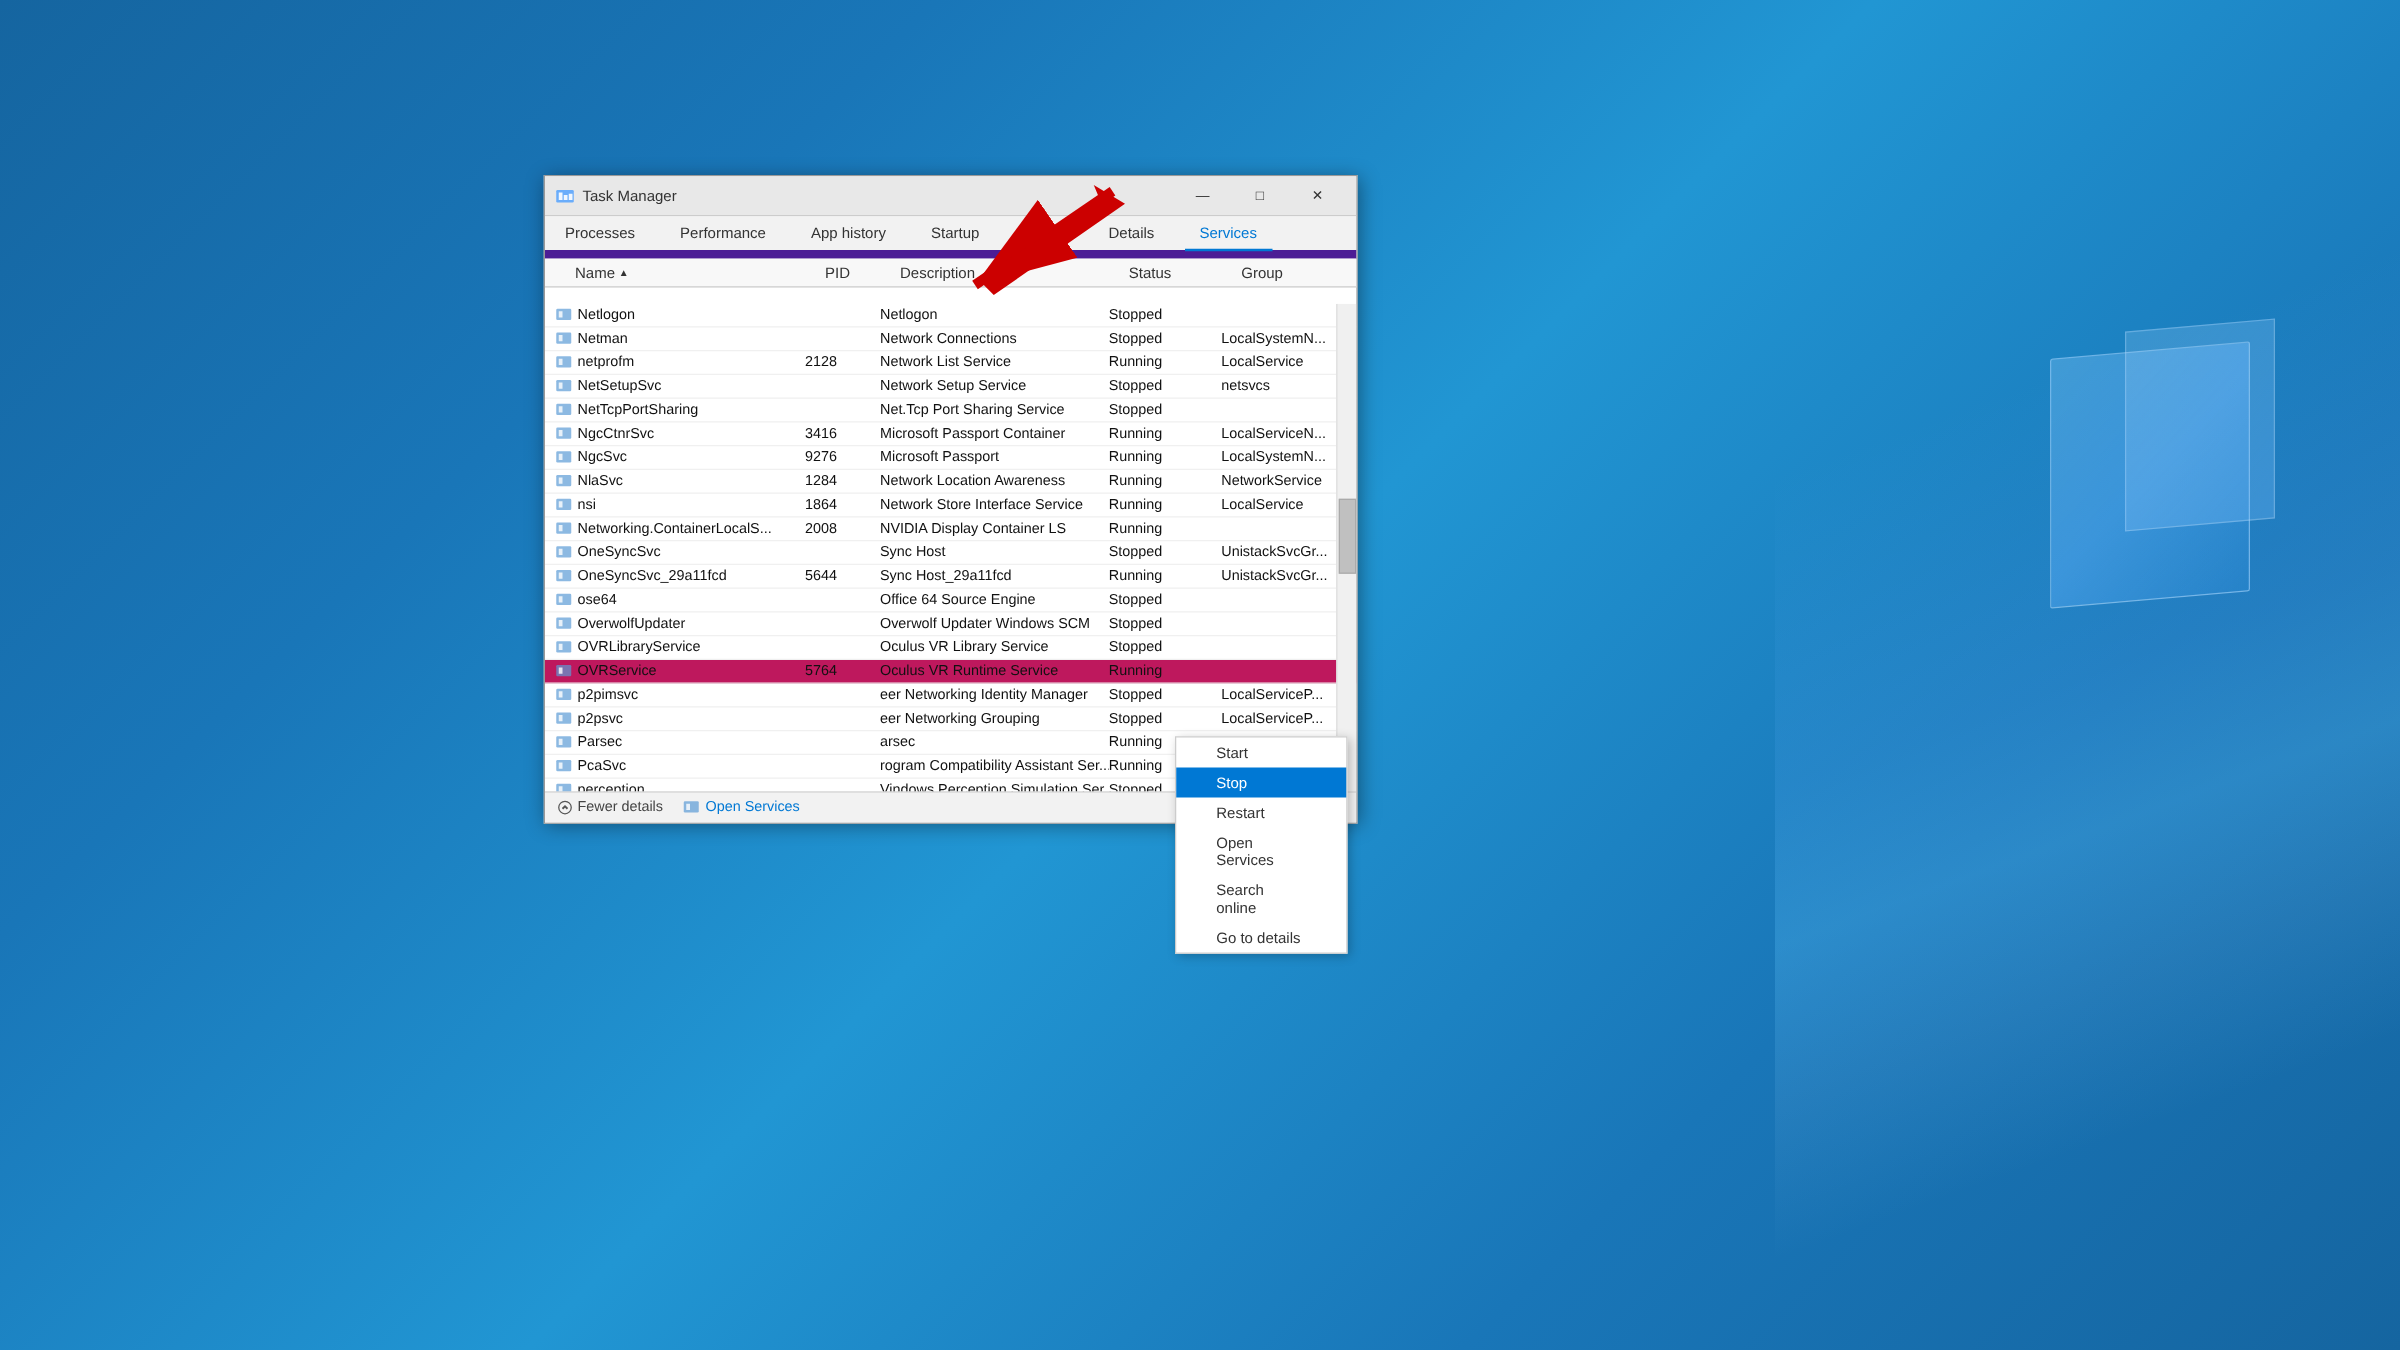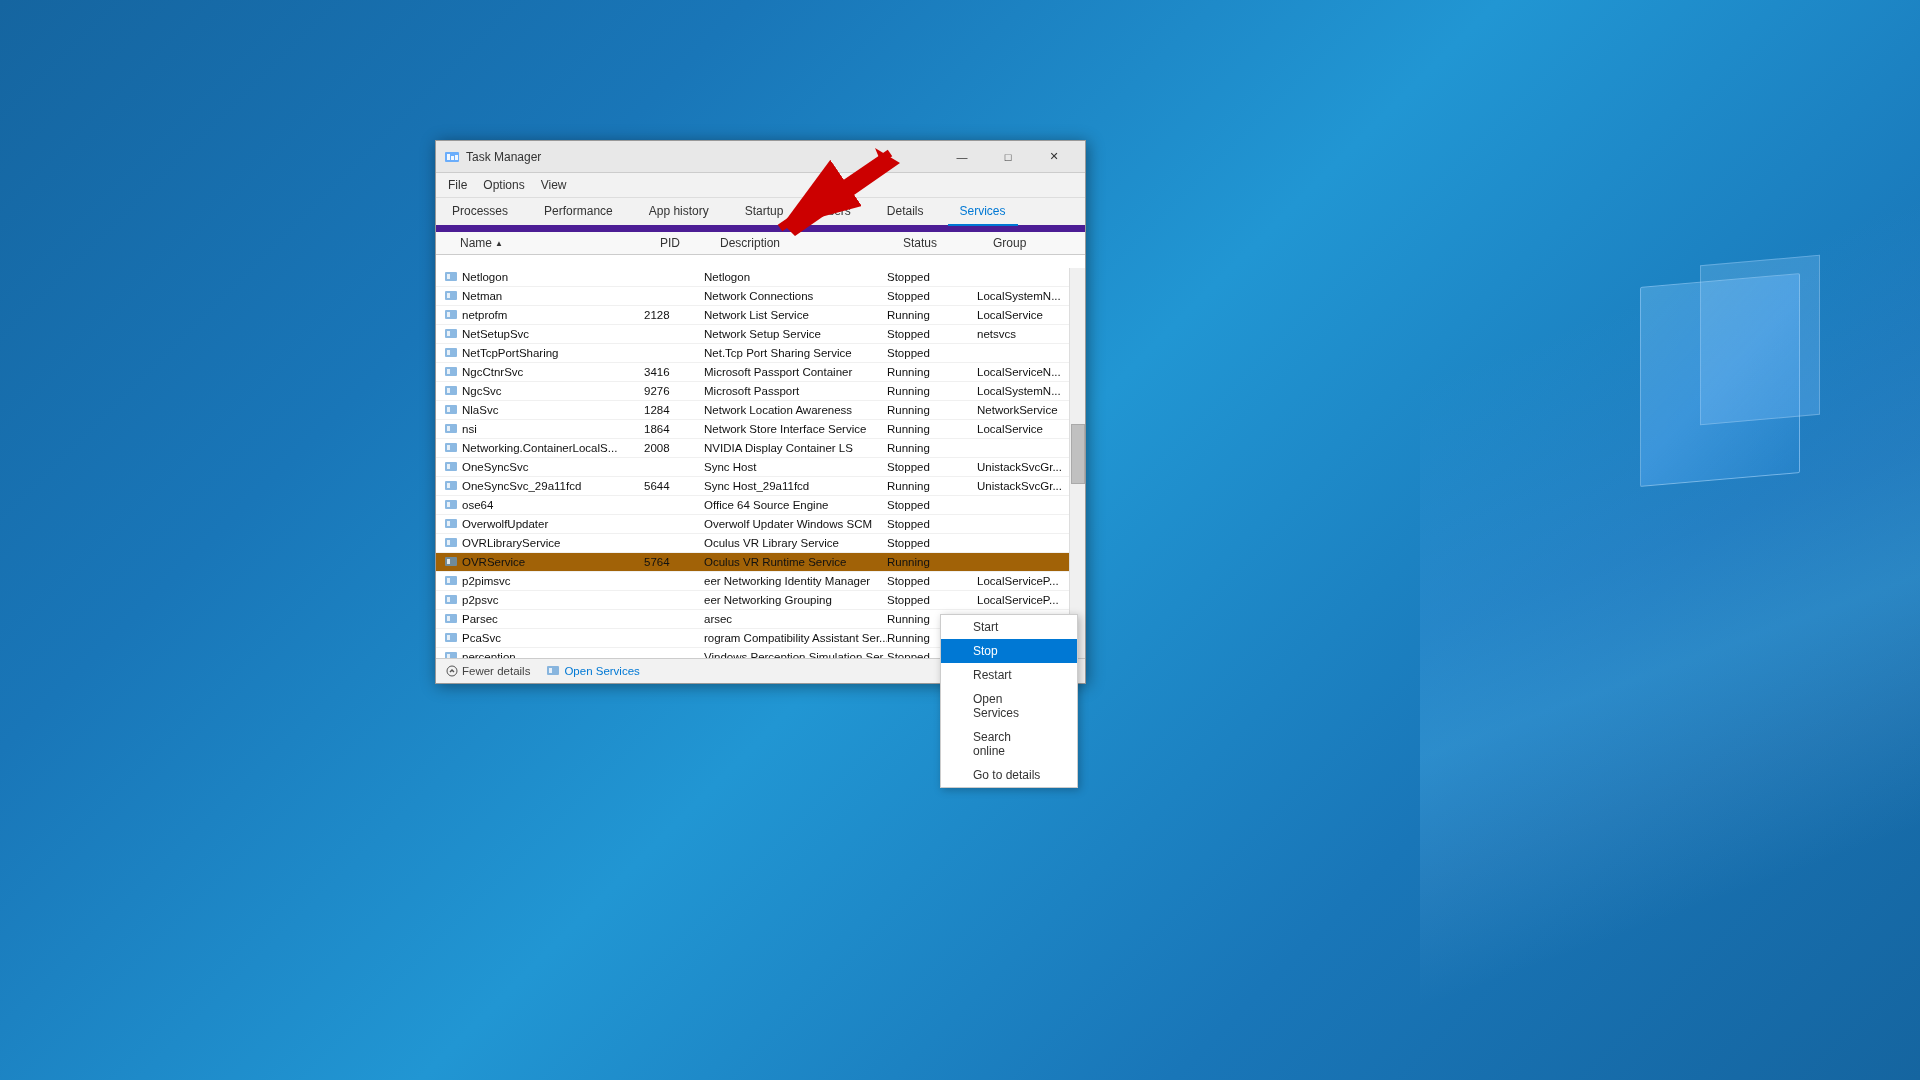--- a/index.html
+++ b/index.html
@@ -172,21 +172,21 @@
 
     .table-row {
       display: grid;
       grid-template-columns: 200px 60px 1fr 90px 100px;
       padding: 2px 8px;
       border-bottom: 1px solid #f0f0f0;
       align-items: center;
     }
 
     .table-row.highlighted {
-      background: #a16207;
+      background: #be185d;
     }
 
     .cell {
       font-size: 11.5px;
       color: #111;
       white-space: nowrap;
       overflow: hidden;
       text-overflow: ellipsis;
       display: flex;
       align-items: center;
@@ -340,25 +340,20 @@
       </svg>
     </div>
     <span class="title-bar-text">Task Manager</span>
     <div class="title-bar-controls">
       <button class="title-btn">—</button>
       <button class="title-btn">□</button>
       <button class="title-btn close">✕</button>
     </div>
   </div>
 
-  <div class="menu-bar">
-    <span class="menu-item">File</span>
-    <span class="menu-item">Options</span>
-    <span class="menu-item">View</span>
-  </div>
 
   <div class="tab-bar">
     <span class="tab">Processes</span>
     <span class="tab">Performance</span>
     <span class="tab">App history</span>
     <span class="tab">Startup</span>
     <span class="tab">Users</span>
     <span class="tab">Details</span>
     <span class="tab active">Services</span>
   </div>

